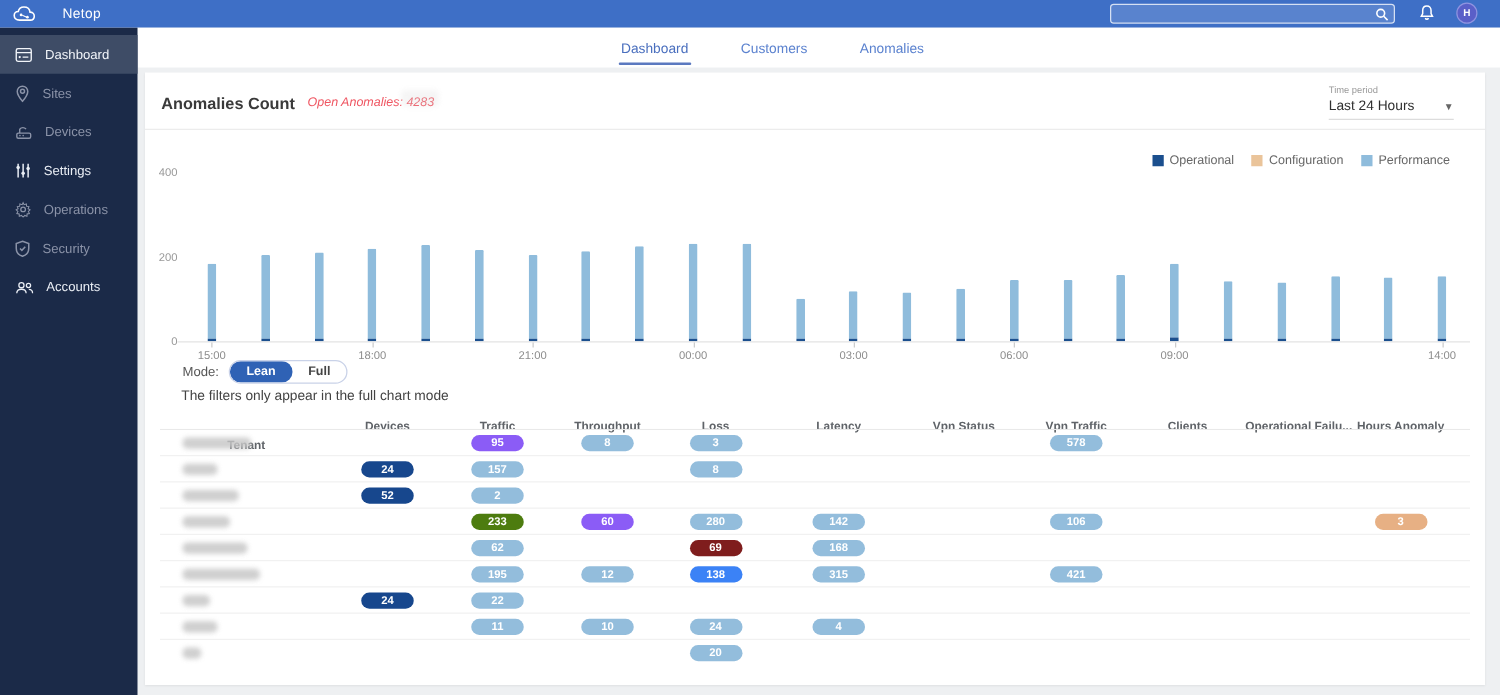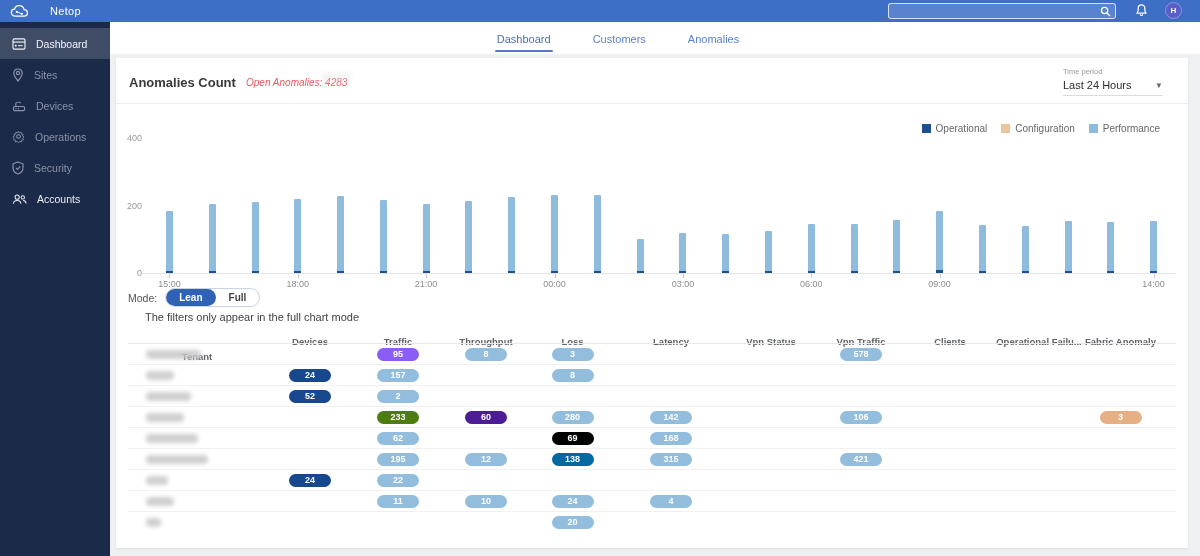--- a/index.html
+++ b/index.html
@@ -51,21 +51,21 @@
   .chart { position:absolute; left:0; top:0; width:1072px; height:490px; pointer-events:none; }
   .ylab { position:absolute; font-size:9px; color:#999; width:22px; text-align:right; left:4px; }
   .baseline { position:absolute; left:26px; width:1034px; height:1px; background:#e3e3e3; }
   .bar { position:absolute; width:7px; border-radius:1px 1px 0 0; overflow:hidden; display:flex; flex-direction:column; justify-content:flex-end; }
   .bar .seg-perf { width:100%; }
   .bar .seg-op { width:100%; }
   .xlab { position:absolute; font-size:9px; color:#8d8d8d; transform:translateX(-50%); white-space:nowrap; }
   .xtick { position:absolute; width:1px; height:4px; background:#ccc; }
 
   
-  .mode-row { position:absolute; left:12px; top:230px; display:flex; align-items:center; gap:8px; }
+  .mode-row { position:absolute; left:30px; top:230px; display:flex; align-items:center; gap:8px; }
   .mode-label { font-size:10.5px; color:#555; }
   .toggle { display:flex; border:1px solid #c9d2e8; border-radius:10px; overflow:hidden; background:#fff; cursor:pointer; }
   .toggle .opt { font-size:10px; padding:3px 13px; color:#444; font-weight:bold; }
   .toggle .opt.sel { background:#2f62b5; color:#fff; border-radius:10px; }
   .note { position:absolute; left:29px; top:253px; font-size:11px; color:#434343; }
 
   
   .tablewrap { position:absolute; left:12px; top:268px; width:1048px; height:210px; }
   .thead, .trow { display:grid; grid-template-columns:138px 88px 88px 88px 85px 112px 88px 92px 86px 92px 71px; align-items:center; }
   .thead { height:17px; }
@@ -134,20 +134,31 @@
       <span style="display:flex">
         <svg width="14" height="12" viewBox="0 0 15 13" fill="none" stroke="currentColor" stroke-width="1.2">
           <rect x="1.5" y="7" width="12" height="4.5" rx="1.3"></rect>
           <path d="M4 7 L4 3.5"></path>
           <path d="M4 3.5 C5.5 2 8 2 9.5 3.5"></path>
           <circle cx="4.2" cy="9.2" r=".7" fill="currentColor" stroke="none"></circle>
           <circle cx="7" cy="9.2" r=".7" fill="currentColor" stroke="none"></circle>
         </svg>
       </span>
       <span class="lbl">Devices</span>
+    </div>
+    <div class="side-item bright">
+      <span style="display:flex">
+        <svg width="13" height="13" viewBox="0 0 13 13" fill="none" stroke="currentColor" stroke-width="1.2">
+          <path d="M2.5 1 V12 M6.5 1 V12 M10.5 1 V12"></path>
+          <circle cx="2.5" cy="4" r="1.4" fill="currentColor" stroke="none"></circle>
+          <circle cx="6.5" cy="8.5" r="1.4" fill="currentColor" stroke="none"></circle>
+          <circle cx="10.5" cy="4.8" r="1.4" fill="currentColor" stroke="none"></circle>
+        </svg>
+      </span>
+      <span class="lbl">Settings</span>
     </div>
     <div class="side-item">
       <span style="display:flex">
         <svg width="13" height="13" viewBox="0 0 14 14" fill="none" stroke="currentColor" stroke-width="1.1">
           <circle cx="7" cy="7" r="2"></circle>
           <path d="M7 1.2 L7.8 3 L9.8 2.4 L10 4.4 L12 4.6 L11.3 6.4 L13 7.4 L11.5 8.8 L12.4 10.6 L10.4 10.9 L10.3 13 L8.4 12.2 L7 13.8 L5.6 12.2 L3.7 13 L3.6 10.9 L1.6 10.6 L2.5 8.8 L1 7.4 L2.7 6.4 L2 4.6 L4 4.4 L4.2 2.4 L6.2 3 Z" stroke-width=".9"></path>
         </svg>
       </span>
       <span class="lbl">Operations</span>
     </div>
@@ -342,21 +353,21 @@
         <div class="th">Tenant</div>
         <div class="th">Devices</div>
         <div class="th">Traffic</div>
         <div class="th">Throughput</div>
         <div class="th">Loss</div>
         <div class="th">Latency</div>
         <div class="th">Vpn Status</div>
         <div class="th">Vpn Traffic</div>
         <div class="th">Clients</div>
         <div class="th">Operational Failu...</div>
-        <div class="th">Fabric Anomaly</div>
+        <div class="th">Hours Anomaly</div>
       </div>
     <div class="tbody" id="tbody">
       <div class="trow">
           <div class="cell tenant">
             <span class="blurname" style="width:55px"></span>
           </div>
           <div class="cell"></div>
           <div class="cell">
             <span class="pill" style="background:#8b5cf6">95</span>
           </div>
@@ -417,21 +428,21 @@
         </div>
         <div class="trow">
           <div class="cell tenant">
             <span class="blurname" style="width:38px"></span>
           </div>
           <div class="cell"></div>
           <div class="cell">
             <span class="pill" style="background:#4d7c0f">233</span>
           </div>
           <div class="cell">
-            <span class="pill" style="background:#4c1d95">60</span>
+            <span class="pill" style="background:#8b5cf6">60</span>
           </div>
           <div class="cell">
             <span class="pill" style="background:#93bddc">280</span>
           </div>
           <div class="cell">
             <span class="pill" style="background:#93bddc">142</span>
           </div>
           <div class="cell"></div>
           <div class="cell">
             <span class="pill" style="background:#93bddc">106</span>
@@ -445,21 +456,21 @@
         <div class="trow">
           <div class="cell tenant">
             <span class="blurname" style="width:52px"></span>
           </div>
           <div class="cell"></div>
           <div class="cell">
             <span class="pill" style="background:#93bddc">62</span>
           </div>
           <div class="cell"></div>
           <div class="cell">
-            <span class="pill" style="background:#000000">69</span>
+            <span class="pill" style="background:#7f1d1d">69</span>
           </div>
           <div class="cell">
             <span class="pill" style="background:#93bddc">168</span>
           </div>
           <div class="cell"></div>
           <div class="cell"></div>
           <div class="cell"></div>
           <div class="cell"></div>
           <div class="cell"></div>
         </div>
@@ -468,21 +479,21 @@
             <span class="blurname" style="width:62px"></span>
           </div>
           <div class="cell"></div>
           <div class="cell">
             <span class="pill" style="background:#93bddc">195</span>
           </div>
           <div class="cell">
             <span class="pill" style="background:#93bddc">12</span>
           </div>
           <div class="cell">
-            <span class="pill" style="background:#0369a1">138</span>
+            <span class="pill" style="background:#3b82f6">138</span>
           </div>
           <div class="cell">
             <span class="pill" style="background:#93bddc">315</span>
           </div>
           <div class="cell"></div>
           <div class="cell">
             <span class="pill" style="background:#93bddc">421</span>
           </div>
           <div class="cell"></div>
           <div class="cell"></div>

